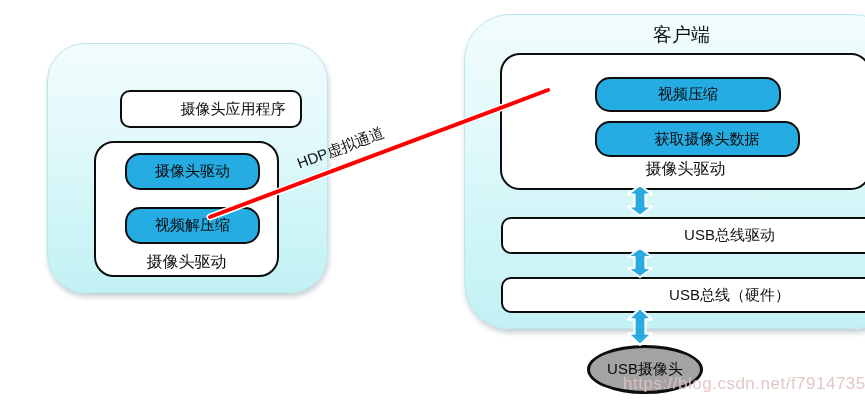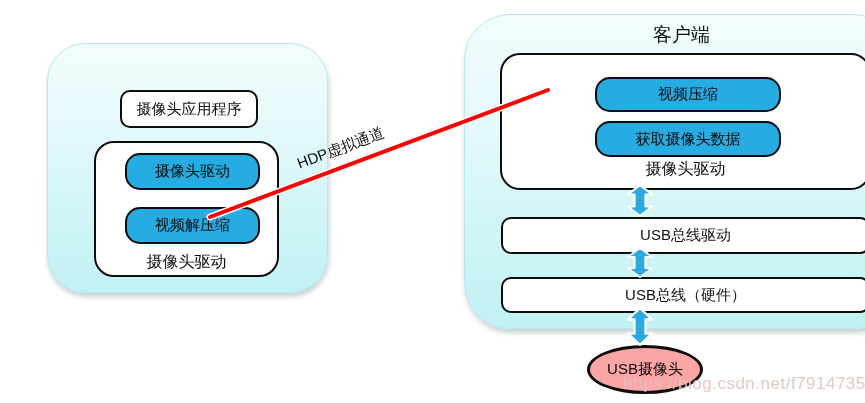--- a/index.html
+++ b/index.html
@@ -14,39 +14,39 @@
     box-shadow:1px 4px 5px rgba(130,155,160,0.45);
     margin-left:44px;
   }
   .vm-box{left:3px;top:43px;width:279px;height:248px;border-radius:38px;}
   .client-box{left:420px;top:14px;width:433px;height:313px;border-radius:46px;}
   .group-title{position:absolute;left:0;width:100%;text-align:center;font-size:19px;color:#111;}
   .vm-box .group-title{top:9px;}
   .client-box .group-title{top:7px;}
   .white-box{
     position:absolute;background:#fff;border:2.5px solid #0d0d0d;border-radius:10px;
-    display:flex;align-items:center;justify-content:center;font-size:15px;color:#111;
+    display:flex;align-items:center;justify-content:center;font-size:15px;color:#111;padding-left:44px;
   }
   .driver-box{
     position:absolute;background:#fff;border:2.5px solid #0d0d0d;border-radius:20px;
   }
   .blue-btn{
     position:absolute;background:#24ACE3;border:2.5px solid #0d0d0d;border-radius:15px;
     display:flex;align-items:center;justify-content:center;font-size:15px;color:#0a0a0a;
   }
   .driver-label{position:absolute;left:0;width:100%;text-align:center;font-size:16px;color:#111;}
   .connector-svg{position:absolute;left:0;top:0;z-index:6;pointer-events:none;}
   .hdp-label{
     position:absolute;left:295px;top:139px;z-index:7;white-space:nowrap;
     font-size:15px;color:#111;transform:rotate(-20.6deg);transform-origin:center;
   }
   .arrow{position:absolute;z-index:4;}
   .usb-camera{
     position:absolute;left:587px;top:345px;width:116px;height:49px;
-    background:#fca5a5;border:3px solid #0d0d0d;border-radius:50%;
+    background:#a3a3a3;border:3px solid #0d0d0d;border-radius:50%;
     display:flex;align-items:center;justify-content:center;font-size:15px;color:#0a0a0a;
     box-sizing:border-box;z-index:3;
   }
   .watermark{
     position:absolute;left:623px;top:374px;z-index:10;font-size:17px;
     color:rgba(225,193,193,0.9);white-space:nowrap;letter-spacing:0.5px;
   }
 </style>
 </head>
 <body>
@@ -65,21 +65,21 @@
       <div class="blue-btn" style="left:29px;top:10px;width:131px;height:33px;">摄像头驱动</div>
       <div class="blue-btn" style="left:29px;top:64px;width:131px;height:33px;">视频解压缩</div>
       <div class="driver-label" style="bottom:2px;">摄像头驱动</div>
     </div>
   </section>
 
   <section class="group client-box">
     <div class="group-title">客户端</div>
     <div class="driver-box" style="left:35px;top:38px;width:367px;height:133px;">
       <div class="blue-btn" style="left:93px;top:22px;width:182px;height:31px;">视频压缩</div>
-      <div class="blue-btn" style="left:93px;top:66px;width:182px;height:32px;">获取摄像头数据</div>
+      <div class="blue-btn" style="left:93px;top:66px;width:182px;height:32px;padding-left:19px;">获取摄像头数据</div>
       <div class="driver-label" style="bottom:8px;">摄像头驱动</div>
     </div>
     <div class="white-box" style="left:36px;top:202px;width:365px;height:33px;">USB总线驱动</div>
     <div class="white-box" style="left:36px;top:262px;width:365px;height:32px;text-align:right;">USB总线（硬件）</div>
   </section>
 
   <svg class="arrow" style="left:627px;top:184px;" width="26" height="33" viewBox="0 0 26 36" preserveAspectRatio="none">
     <path d="M13 1 L25 11.5 L18.5 11.5 L18.5 24.5 L25 24.5 L13 35 L1 24.5 L7.5 24.5 L7.5 11.5 L1 11.5 Z" fill="#29ABE2" stroke="#ffffff" stroke-width="2.2" stroke-linejoin="round"></path>
   </svg>
   <svg class="arrow" style="left:627px;top:247px;" width="26" height="31" viewBox="0 0 26 36" preserveAspectRatio="none">

